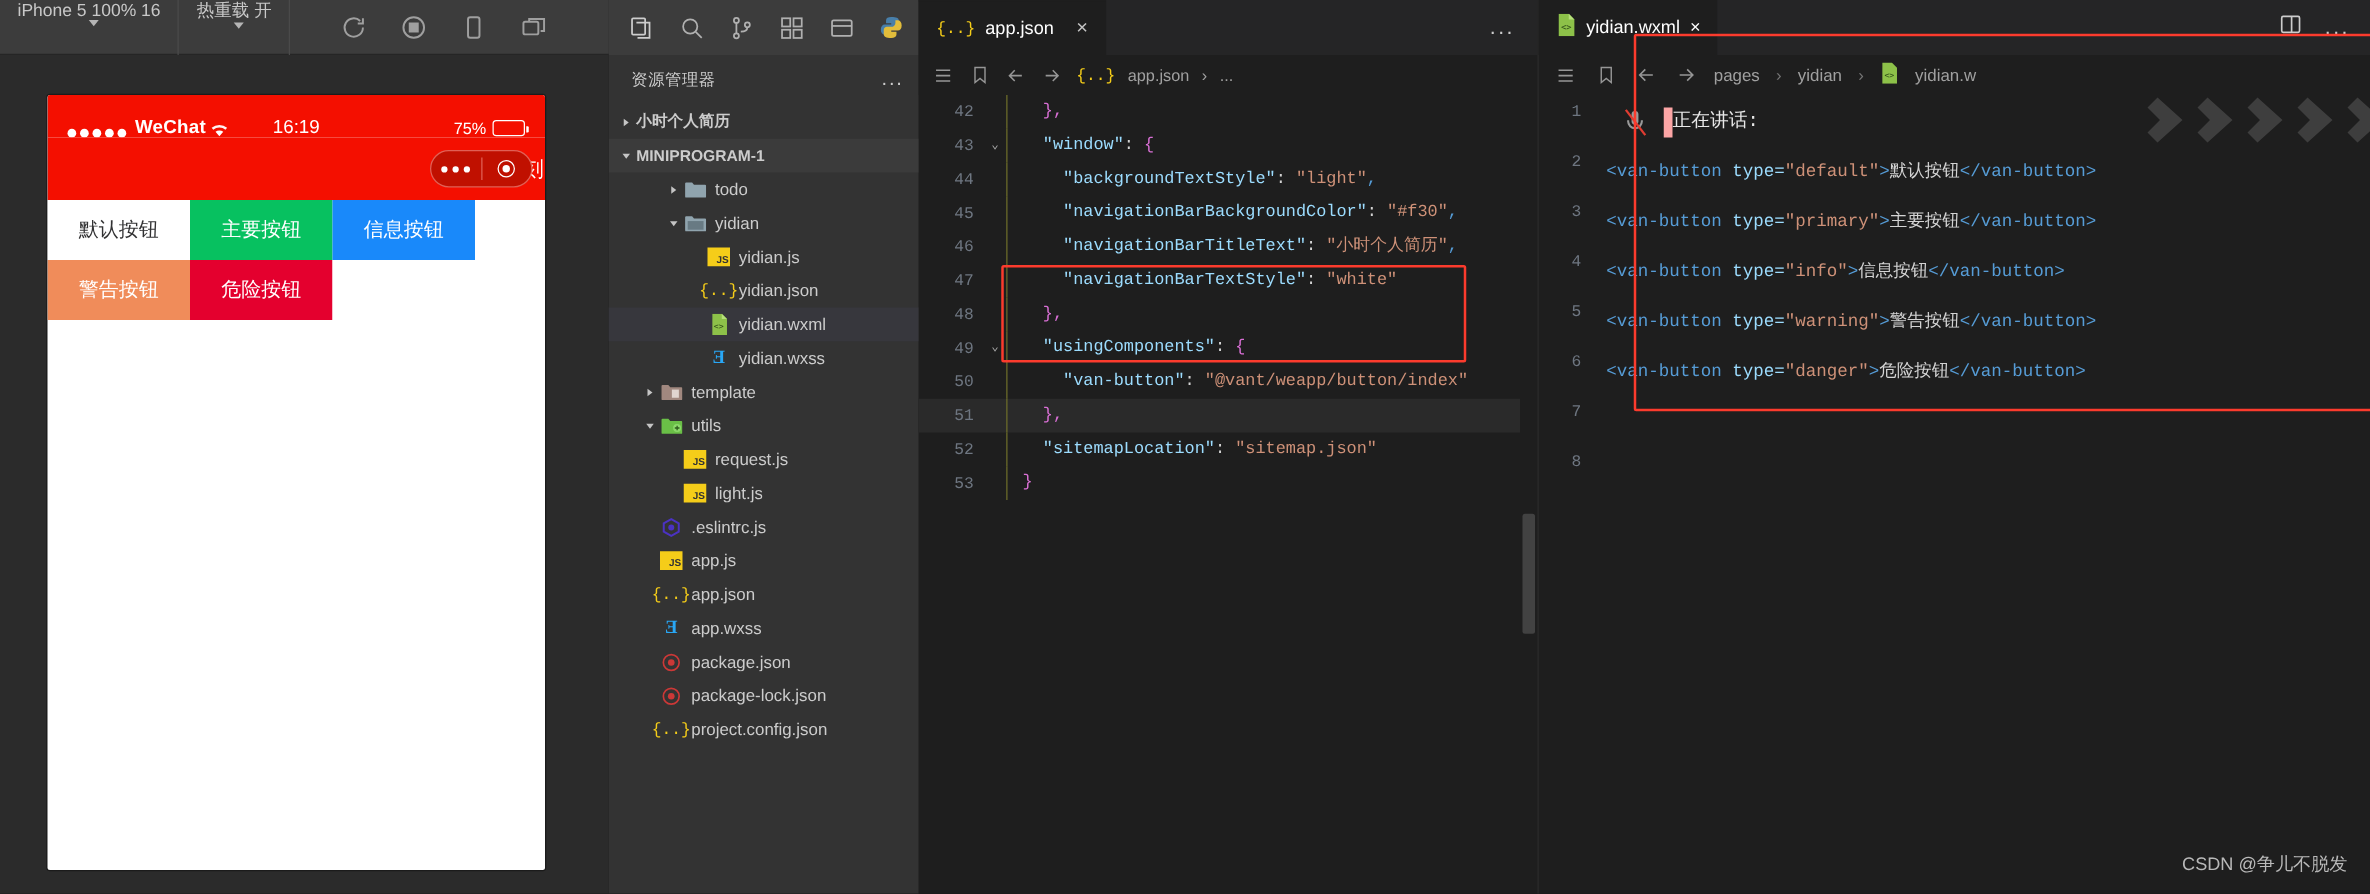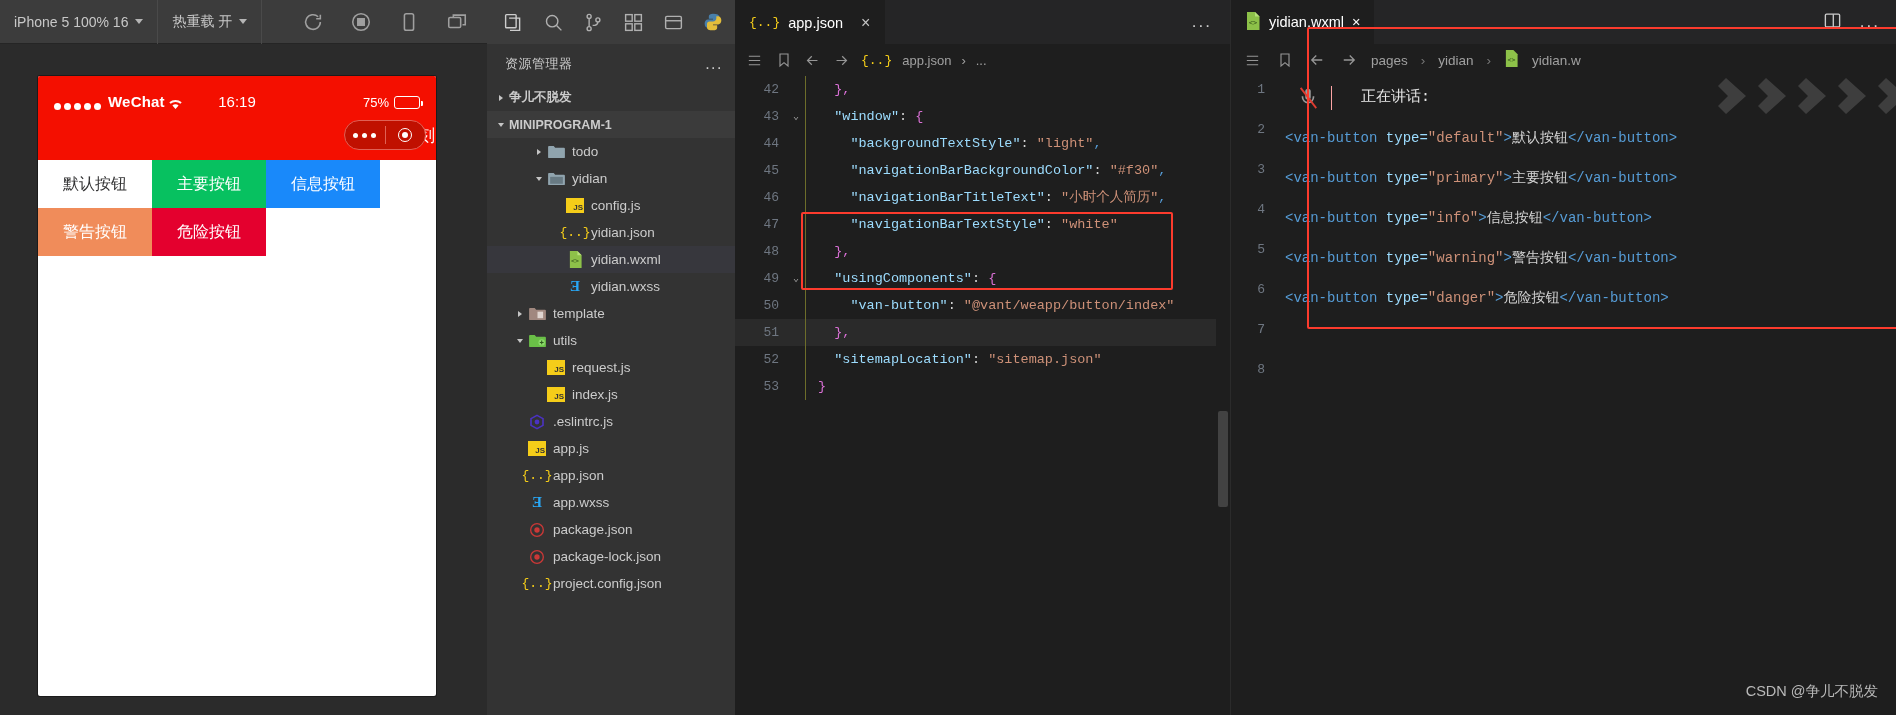--- a/index.html
+++ b/index.html
@@ -12,21 +12,21 @@
   .app { position: relative; width: 1896px; height: 715px; display: flex; }
 
   
   .sim-col { width: 487px; height: 715px; background: #2b2b2b; position: relative; flex: 0 0 487px; }
   .sim-toolbar {
     height: 44px; background: #3c3c3c; display: flex; align-items: center;
     border-bottom: 1px solid #252525; color: #ccc;
   }
   .sim-tb-group {
     display: flex; align-items: center; height: 44px; padding: 0 14px;
-    border-right: 1px solid #4a4a4a; font-size: 14px; color: #c8c8c8; white-space: nowrap;
+    border-right: 1px solid #4a4a4a; font-size: 14px; color: #c8c8c8; white-space: nowrap; flex-direction: column;
   }
   .caret-dn {
     display: inline-block; margin-left: 7px; width: 0; height: 0;
     border-left: 4px solid transparent; border-right: 4px solid transparent;
     border-top: 5px solid #b5b5b5;
   }
   .sim-icons { display: flex; align-items: center; gap: 26px; padding-left: 40px; }
   .sim-ic { width: 22px; height: 22px; opacity: .72; display: block; }
 
   .phone-wrap { position: relative; padding: 32px 0 0 38px; }
@@ -140,21 +140,21 @@
           color: #a0a0a0; font-size: 13.5px; }
   .r-bc .sep { color: #767676; }
   .r-code { position: relative; font-family: "Liberation Mono", "DejaVu Sans Mono", monospace;
             font-size: 14px; }
   .r-line { display: flex; min-height: 36px; }
   .r-lnum { width: 44px; text-align: right; padding-right: 10px; color: #6e7681;
             flex: 0 0 44px; font-size: 13px; padding-top: 6px; }
   .r-txt { padding-left: 10px; padding-top: 4px; line-height: 36px; white-space: pre-wrap; word-break: break-all; }
   .speak-bar { display: flex; align-items: center; gap: 0; height: 36px; }
   .mic-ic { width: 46px; display: flex; align-items: center; justify-content: center; }
-  .speak-txt { color: #e8e8e8; font-size: 15px; padding-left: 29px; border-left: 1px solid #fca5a5; height: 24px; line-height: 24px; }
+  .speak-txt { color: #e8e8e8; font-size: 15px; padding-left: 0; border-left: 7px solid #fca5a5; height: 24px; line-height: 24px; }
   .tag-name { color: #569cd6; }
   .tag-attr { color: #9cdcfe; }
   .tag-val  { color: #ce9178; }
   .tag-txt  { color: #d4d4d4; }
   .redbox-r { position: absolute; border: 2.5px solid #fc3b2d; border-radius: 2px; }
 
   .watermark { position: absolute; right: 18px; bottom: 14px; color: #b9b9b9; font-size: 14.5px; }
   .chev-pat { position: absolute; right: 0; top: 76px; opacity: .30; }
 </style>
 </head>
@@ -297,21 +297,21 @@
       </span>
     </div>
 
     <div class="exp-head">
       <span class="exp-title">资源管理器</span>
       <span class="exp-dots">...</span>
     </div>
 
     <div class="tree-sec">
       <span class="twisty r"></span>
-      <span>争儿不脱发</span>
+      <span>小时个人简历</span>
     </div>
     <div class="tree-sec shaded">
       <span class="twisty d"></span>
       <span>MINIPROGRAM-1</span>
     </div>
 
     <div id="file-tree">
         <div class="trow">
           <span style="width:44px;flex:0 0 44px;"></span>
           <span class="twisty r"></span>
@@ -332,21 +332,21 @@
             </svg>
           </span>
           <span class="tname">yidian</span>
         </div>
         <div class="trow">
           <span style="width:63px;flex:0 0 63px;"></span>
           <span class="twisty none"></span>
           <span class="ficon">
             <span class="jsbadge">JS</span>
           </span>
-          <span class="tname">config.js</span>
+          <span class="tname">yidian.js</span>
         </div>
         <div class="trow">
           <span style="width:63px;flex:0 0 63px;"></span>
           <span class="twisty none"></span>
           <span class="ficon">
             <span class="jsonbadge">{..}</span>
           </span>
           <span class="tname">yidian.json</span>
         </div>
         <div class="trow sel">
@@ -399,21 +399,21 @@
             <span class="jsbadge">JS</span>
           </span>
           <span class="tname">request.js</span>
         </div>
         <div class="trow">
           <span style="width:44px;flex:0 0 44px;"></span>
           <span class="twisty none"></span>
           <span class="ficon">
             <span class="jsbadge">JS</span>
           </span>
-          <span class="tname">index.js</span>
+          <span class="tname">light.js</span>
         </div>
         <div class="trow">
           <span style="width:25px;flex:0 0 25px;"></span>
           <span class="twisty none"></span>
           <span class="ficon">
             <svg width="16" height="16" viewBox="0 0 24 24">
               <path d="M12 2 21 7v10l-9 5-9-5V7z" fill="none" stroke="#4b32c3" stroke-width="2.4"></path>
               <circle cx="12" cy="12" r="3.6" fill="#4b32c3"></circle>
             </svg>
           </span>

